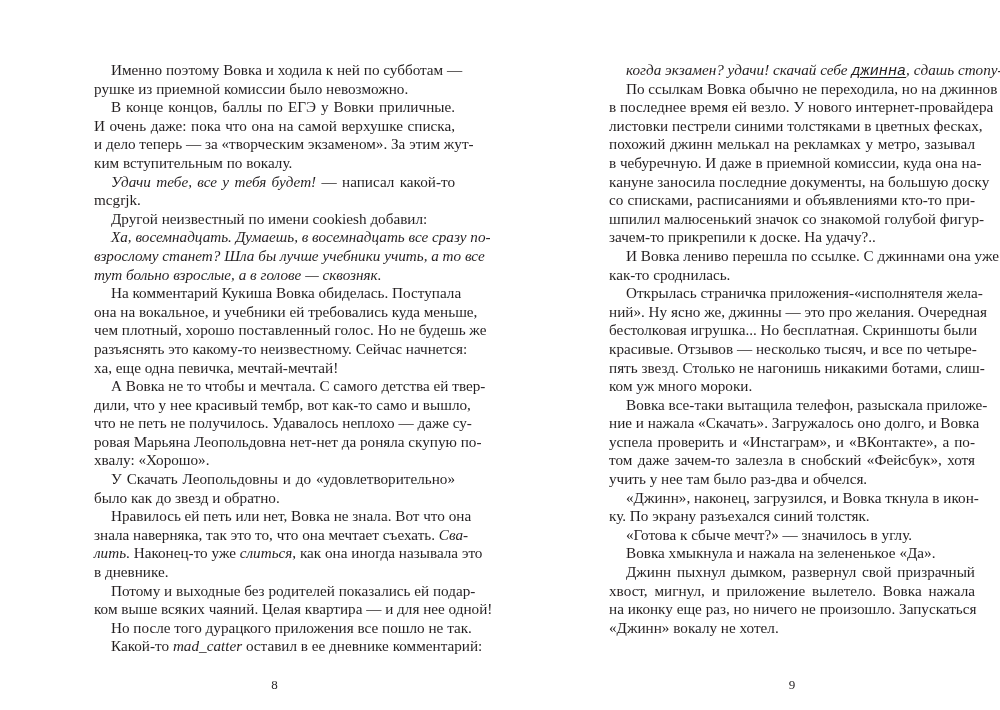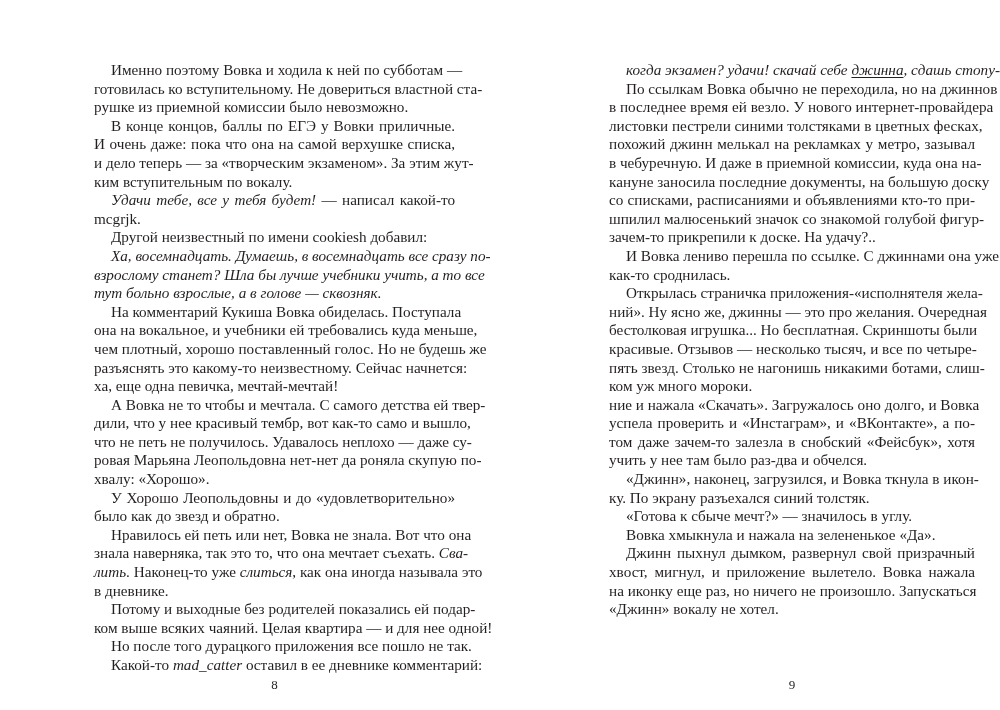--- a/index.html
+++ b/index.html
@@ -7,31 +7,30 @@
          font-family: "Liberation Serif", "DejaVu Serif", serif; color: #231f20; }
   .page { position: absolute; top: 14px; height: 710px; margin-left: 32px; }
   .page.left { left: 62px; width: 361px; }
   .page.right { left: 577px; width: 366px; }
   .lines { position: absolute; top: 47px; left: 0; right: 0; }
   .line { display: block; height: 18.6px; line-height: 18.6px; font-size: 15.2px;
           white-space: nowrap; text-align: justify; text-align-last: justify; }
   .line.last { text-align-last: left; }
   .line.indent { padding-left: 17px; }
   .line span.i, .it { font-style: italic; }
-  .u { text-decoration: underline; text-underline-offset: 2px; }
+  .u { text-decoration: underline; text-underline-offset: 2px; font-family: Liberation Mono, monospace; }
   .pagenum { position: absolute; top: 663px; left: 0; right: 0; text-align: center;
              font-size: 13px; }
 </style>
 </head>
 <body>
 
 <div class="page left">
   <div class="lines">
       <div class="line indent"><span>Именно поэтому Вовка и ходила к ней по субботам —</span></div>
-      <div class="line"><span>готовилась ко вступительному. Не довериться властной ста-</span></div>
       <div class="line last"><span>рушке из приемной комиссии было невозможно.</span></div>
       <div class="line indent"><span>В конце концов, баллы по ЕГЭ у Вовки приличные.</span></div>
       <div class="line"><span>И очень даже: пока что она на самой верхушке списка,</span></div>
       <div class="line"><span>и дело теперь — за «творческим экзаменом». За этим жут-</span></div>
       <div class="line last"><span>ким вступительным по вокалу.</span></div>
       <div class="line indent"><span class="it">Удачи тебе, все у тебя будет!</span><span> — написал какой-то</span></div>
       <div class="line last"><span>mcgrjk.</span></div>
       <div class="line indent last"><span>Другой неизвестный по имени cookiesh добавил:</span></div>
       <div class="line indent"><span class="it">Ха, восемнадцать. Думаешь, в восемнадцать все сразу по-</span></div>
       <div class="line"><span class="it">взрослому станет? Шла бы лучше учебники учить, а то все</span></div>
@@ -39,21 +38,21 @@
       <div class="line indent"><span>На комментарий Кукиша Вовка обиделась. Поступала</span></div>
       <div class="line"><span>она на вокальное, и учебники ей требовались куда меньше,</span></div>
       <div class="line"><span>чем плотный, хорошо поставленный голос. Но не будешь же</span></div>
       <div class="line"><span>разъяснять это какому-то неизвестному. Сейчас начнется:</span></div>
       <div class="line last"><span>ха, еще одна певичка, мечтай-мечтай!</span></div>
       <div class="line indent"><span>А Вовка не то чтобы и мечтала. С самого детства ей твер-</span></div>
       <div class="line"><span>дили, что у нее красивый тембр, вот как-то само и вышло,</span></div>
       <div class="line"><span>что не петь не получилось. Удавалось неплохо — даже су-</span></div>
       <div class="line"><span>ровая Марьяна Леопольдовна нет-нет да роняла скупую по-</span></div>
       <div class="line last"><span>хвалу: «Хорошо».</span></div>
-      <div class="line indent"><span>У Хорошо Леопольдовны и до «удовлетворительно»</span></div>
+      <div class="line indent"><span>У Скачать Леопольдовны и до «удовлетворительно»</span></div>
       <div class="line last"><span>было как до звезд и обратно.</span></div>
       <div class="line indent"><span>Нравилось ей петь или нет, Вовка не знала. Вот что она</span></div>
       <div class="line"><span>знала наверняка, так это то, что она мечтает съехать. </span><span class="it">Сва-</span></div>
       <div class="line"><span class="it">лить</span><span>. Наконец-то уже </span><span class="it">слиться</span><span>, как она иногда называла это</span></div>
       <div class="line last"><span>в дневнике.</span></div>
       <div class="line indent"><span>Потому и выходные без родителей показались ей подар-</span></div>
       <div class="line"><span>ком выше всяких чаяний. Целая квартира — и для нее одной!</span></div>
       <div class="line indent last"><span>Но после того дурацкого приложения все пошло не так.</span></div>
       <div class="line indent last"><span>Какой-то </span><span class="it">mad_catter</span><span> оставил в ее дневнике комментарий:</span></div>
     </div>
@@ -73,20 +72,21 @@
       <div class="line"><span>шпилил малюсенький значок со знакомой голубой фигур-</span></div>
       <div class="line last"><span>зачем-то прикрепили к доске. На удачу?..</span></div>
       <div class="line indent"><span>И Вовка лениво перешла по ссылке. С джиннами она уже</span></div>
       <div class="line last"><span>как-то сроднилась.</span></div>
       <div class="line indent"><span>Открылась страничка приложения-«исполнятеля жела-</span></div>
       <div class="line"><span>ний». Ну ясно же, джинны — это про желания. Очередная</span></div>
       <div class="line"><span>бестолковая игрушка... Но бесплатная. Скриншоты были</span></div>
       <div class="line"><span>красивые. Отзывов — несколько тысяч, и все по четыре-</span></div>
       <div class="line"><span>пять звезд. Столько не нагонишь никакими ботами, слиш-</span></div>
       <div class="line last"><span>ком уж много мороки.</span></div>
+      <div class="line indent"><span>Вовка все-таки вытащила телефон, разыскала приложе-</span></div>
       <div class="line"><span>ние и нажала «Скачать». Загружалось оно долго, и Вовка</span></div>
       <div class="line"><span>успела проверить и «Инстаграм», и «ВКонтакте», а по-</span></div>
       <div class="line"><span>том даже зачем-то залезла в снобский «Фейсбук», хотя</span></div>
       <div class="line last"><span>учить у нее там было раз-два и обчелся.</span></div>
       <div class="line indent"><span>«Джинн», наконец, загрузился, и Вовка ткнула в икон-</span></div>
       <div class="line last"><span>ку. По экрану разъехался синий толстяк.</span></div>
       <div class="line indent last"><span>«Готова к сбыче мечт?» — значилось в углу.</span></div>
       <div class="line indent last"><span>Вовка хмыкнула и нажала на зелененькое «Да».</span></div>
       <div class="line indent"><span>Джинн пыхнул дымком, развернул свой призрачный</span></div>
       <div class="line"><span>хвост, мигнул, и приложение вылетело. Вовка нажала</span></div>

